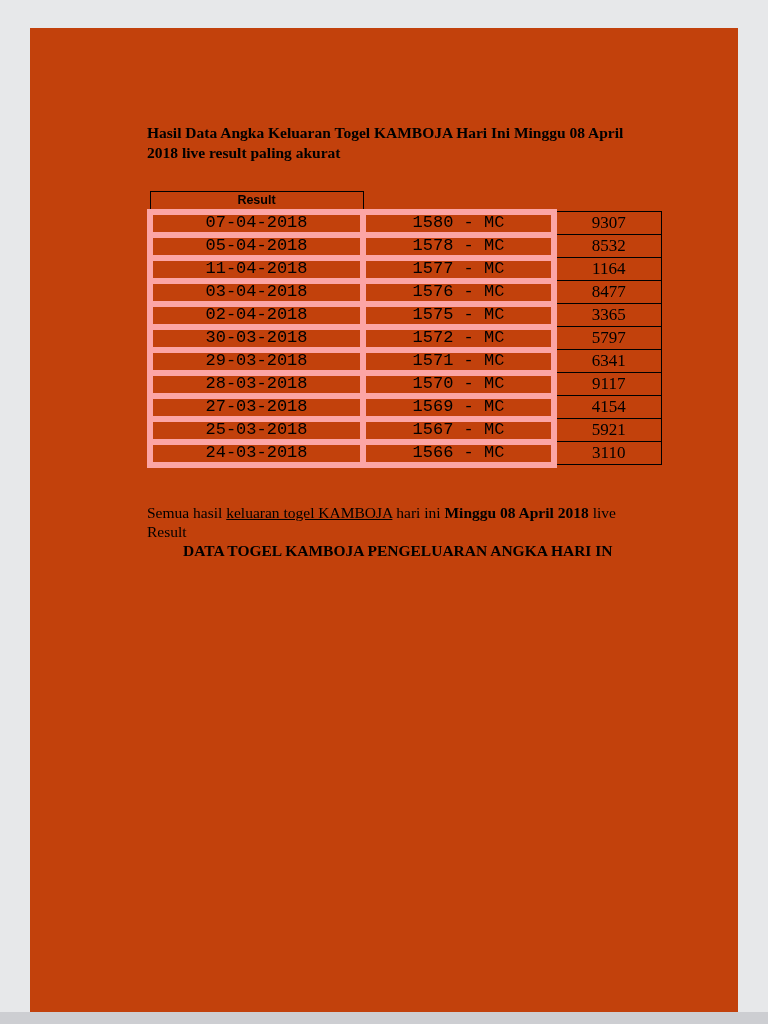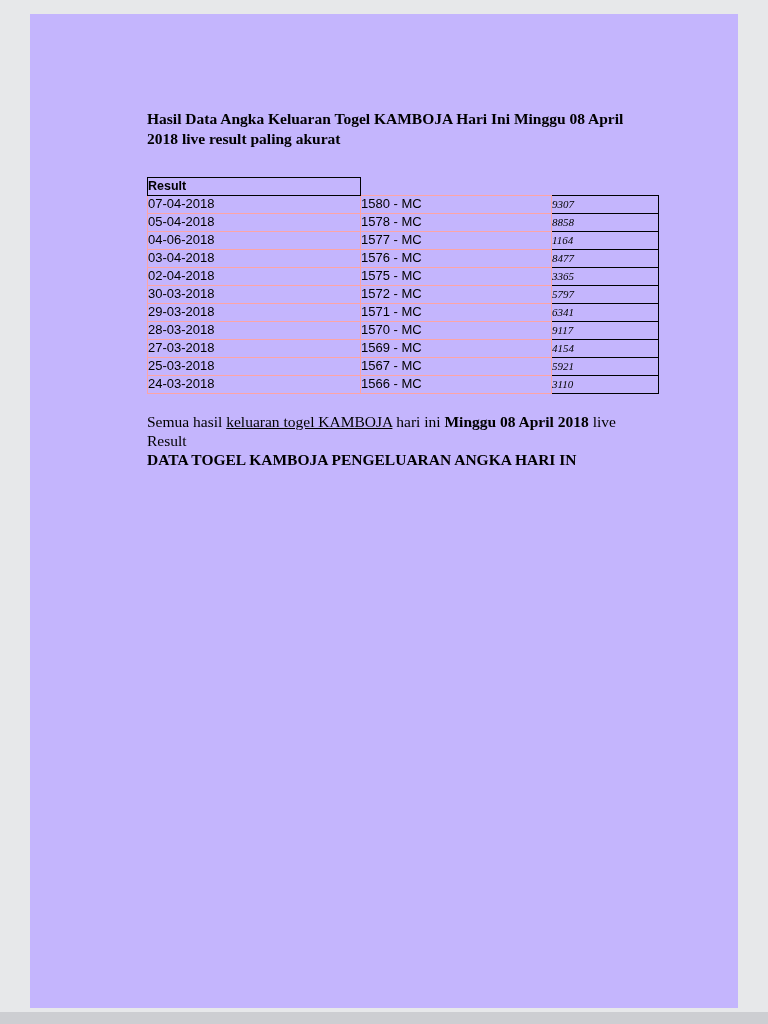--- a/index.html
+++ b/index.html
@@ -7,24 +7,24 @@
     padding: 0;
     width: 768px;
     height: 1024px;
     overflow: hidden;
     background: #e7e8ea;
     font-family: "Liberation Serif", serif;
   }
   .doc-page {
     position: absolute;
     left: 30px;
-    top: 14px;
+    top: 28px;
     width: 708px;
     height: 994px;
-    background: #c4b5fd;
+    background: #c2410c;
   }
   .page-gap {
     position: absolute;
     left: 0;
     right: 0;
     top: 1012px;
     height: 12px;
     background: #cdced2;
   }
   .content {
@@ -40,62 +40,62 @@
   .result-table-wrap {
     margin-top: 28px;
   }
   table.result-table {
     border-collapse: collapse;
     table-layout: fixed;
     width: 511px;
   }
   table.result-table td {
     padding: 1px 0;
-    text-align: left;
+    text-align: center;
     vertical-align: middle;
   }
   td.hdr {
     border: 1px solid #000;
     font-family: "Liberation Sans", sans-serif;
     font-weight: bold;
     font-size: 12.5px;
     height: 15px;
   }
   td.hdr-empty {
     border: none;
   }
   td.mono {
-    border: 1px solid #fca5a5;
-    font-family: Liberation Sans, sans-serif;
-    font-size: 13px;
+    border: 6px solid #fca5a5;
+    font-family: Liberation Mono, monospace;
+    font-size: 17px;
     line-height: 14px;
     height: 15px;
   }
   td.serif-val {
     border: 1px solid #000;
     font-family: "Liberation Serif", serif;
-    font-size: 11px;
+    font-size: 17px;
     line-height: 14px;
     height: 15px;
-    font-style: italic;
   }
   .footer-text {
-    margin-top: 19px;
+    margin-top: 36px;
     width: 497px;
     font-size: 15.5px;
     line-height: 1.22;
   }
   .footer-text .u { text-decoration: underline; }
   .footer-text .b { font-weight: bold; }
   .footer-bold-line {
     width: 520px;
     font-size: 15.5px;
     font-weight: bold;
     line-height: 1.22;
     margin-top: 1px;
+    margin-left: 36px;
   }
 </style>
 </head>
 <body>
 
 <div class="doc-page">
   <div class="content">
 
     <div class="doc-title">Hasil Data Angka Keluaran Togel KAMBOJA Hari Ini Minggu 08 April 2018 live result paling akurat</div>
 
@@ -113,24 +113,24 @@
             <td class="hdr-empty"></td>
           </tr>
         <tr>
               <td class="mono">07-04-2018</td>
               <td class="mono">1580 - MC</td>
               <td class="serif-val">9307</td>
             </tr>
             <tr>
               <td class="mono">05-04-2018</td>
               <td class="mono">1578 - MC</td>
-              <td class="serif-val">8858</td>
+              <td class="serif-val">8532</td>
             </tr>
             <tr>
-              <td class="mono">04-06-2018</td>
+              <td class="mono">11-04-2018</td>
               <td class="mono">1577 - MC</td>
               <td class="serif-val">1164</td>
             </tr>
             <tr>
               <td class="mono">03-04-2018</td>
               <td class="mono">1576 - MC</td>
               <td class="serif-val">8477</td>
             </tr>
             <tr>
               <td class="mono">02-04-2018</td>

